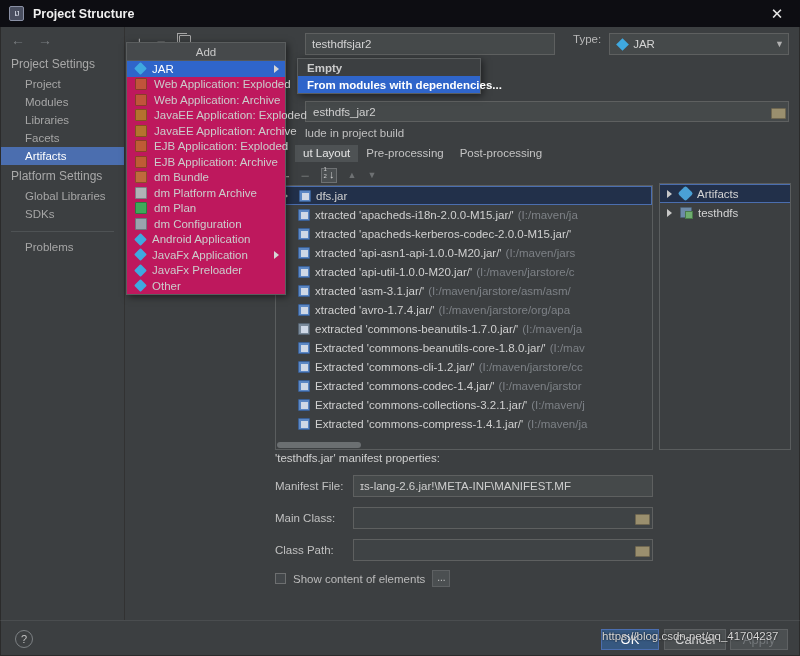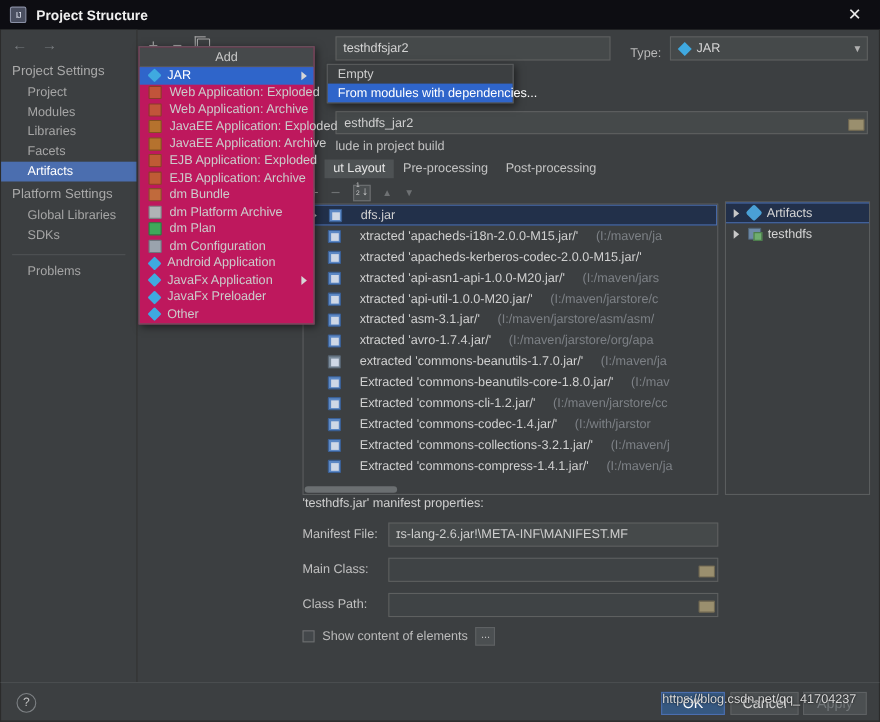--- a/index.html
+++ b/index.html
@@ -70,21 +70,21 @@
   .tbtn.copy {
     width:12px; height:12px; border:1.4px solid #a5a5a5; border-radius:1px;
     position:relative;
   }
   .tbtn.copy::before{
     content:""; position:absolute; left:-3px; top:-3px; width:9px; height:9px;
     border:1.4px solid #a5a5a5; border-right:none; border-bottom:none;
   }
 
   
-  .name-row { position:absolute; left:180px; top:6px; right:10px; height:22px; display:flex; align-items:flex-end; }
+  .name-row { position:absolute; left:180px; top:6px; right:10px; height:22px; display:flex; align-items:flex-start; }
   .txtfield {
     background:#45494a; border:1px solid #5e6060; color:#d4d4d4;
     height:22px; line-height:20px; padding:0 6px; font-size:11.5px;
     overflow:hidden; white-space:nowrap;
   }
   .name-input { width:250px; }
   .type-label { margin-left:18px; margin-right:8px; color:#b9b9b9; }
   .type-combo {
     flex:1; height:22px; background:#45494a; border:1px solid #5e6060;
     display:flex; align-items:center; padding:0 4px 0 7px; position:relative; cursor:pointer;
@@ -122,21 +122,21 @@
   .sort-box::after{ content:"\2193"; position:absolute; right:1px; top:-1px; font-size:11px; color:#cfcfcf; }
   .sort-box::before{ content:"1\A 2"; white-space:pre; position:absolute; left:2px; top:-3px; font-size:6px; line-height:7px; color:#cfcfcf; }
   .arr { color:#6e7173; font-size:9px; }
 
   .layout-panel {
     position:absolute; left:0; top:20px; width:378px; bottom:170px;
     background:#3c3f41; border:1px solid #5a5d5e; overflow:hidden;
   }
   .lrow {
     height:19px; display:flex; align-items:center; padding-left:22px;
-    white-space:nowrap; font-size:11.5px; color:#d0d0d0; cursor:pointer; position:relative;gap:12px;
+    white-space:nowrap; font-size:11.5px; color:#d0d0d0; cursor:pointer; position:relative;
   }
   .lrow.selected { background:#22304a; border:1px solid #4b6eaf; height:19px; }
   .jicon {
     width:12px; height:12px; margin-right:5px; flex:none; position:relative;
     background:#5b87c4; border:1px solid #3a5f94; border-radius:1px;
   }
   .jicon::after{
     content:""; position:absolute; left:2px; top:2px; width:7px; height:7px;
     background:#cfd8e6;
   }
@@ -371,21 +371,21 @@
               <span class="path">(I:/mav</span>
             </div>
             <div class="lrow">
               <span class="jicon"></span>
               <span>Extracted 'commons-cli-1.2.jar/'</span>
               <span class="path">(I:/maven/jarstore/cc</span>
             </div>
             <div class="lrow">
               <span class="jicon"></span>
               <span>Extracted 'commons-codec-1.4.jar/'</span>
-              <span class="path">(I:/with/jarstor</span>
+              <span class="path">(I:/maven/jarstor</span>
             </div>
             <div class="lrow">
               <span class="jicon"></span>
               <span>Extracted 'commons-collections-3.2.1.jar/'</span>
               <span class="path">(I:/maven/j</span>
             </div>
             <div class="lrow">
               <span class="jicon"></span>
               <span>Extracted 'commons-compress-1.4.1.jar/'</span>
               <span class="path">(I:/maven/ja</span>
@@ -509,21 +509,21 @@
             <span class="mico ic-and"></span>
             <span>JavaFx Preloader</span>
           </div>
           <div class="mi">
             <span class="mico ic-and"></span>
             <span>Other</span>
           </div>
         </div>
     </div>
 
-    <div class="submenu" id="jar-submenu" style="left:296px; top:31px; width:170px;">
+    <div class="submenu" id="jar-submenu" style="left:296px; top:31px; width:184px;font-weight:bold;">
       <div class="smi">Empty</div>
       <div class="smi selected">From modules with dependencies...</div>
     </div>
 
   </div>
 
   <div class="btnbar">
     <div class="helpbtn">?</div>
     <div class="dbtn primary" style="left:600px;">OK</div>
     <div class="dbtn" style="left:663px;">Cancel</div>

